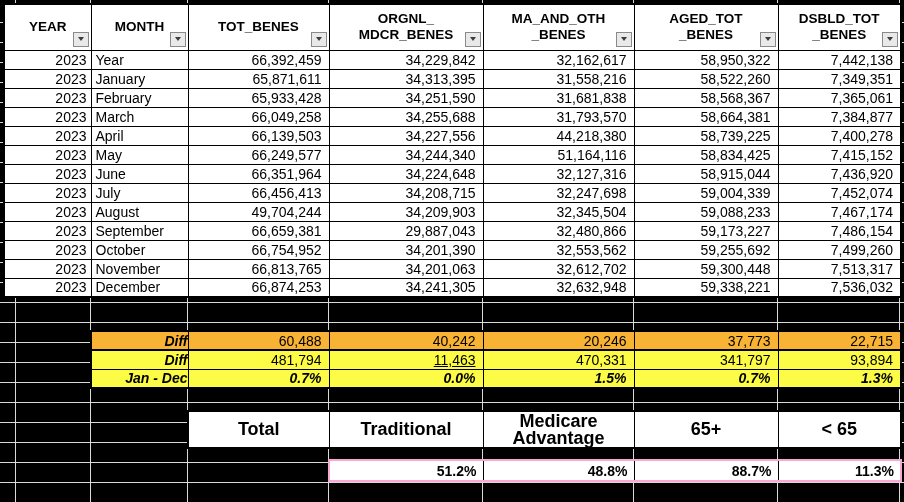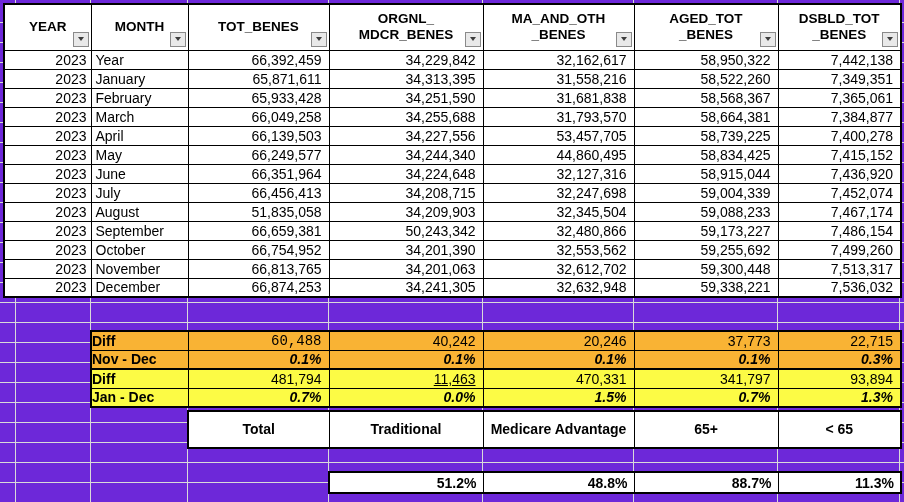--- a/index.html
+++ b/index.html
@@ -1,17 +1,17 @@
 <!DOCTYPE html>
 <html><head>
 <meta charset="utf-8">
 <style>
   html,body{margin:0;padding:0;background:#fff;}
   .sheet{
-    position:relative;width:904px;height:502px;background:#6d28d9;
+    position:relative;width:904px;height:502px;background:#000000;
     font-family:"Liberation Sans",sans-serif;overflow:hidden;
   }
   .gridbg{
     position:absolute;left:0;top:3px;width:904px;height:499px;z-index:0;
     background:repeating-linear-gradient(to bottom,transparent 0 19px,#d9d9d9 19px 20px);
   }
   .vline{position:absolute;top:0;width:1px;height:502px;background:#d9d9d9;z-index:0;}
   table{border-collapse:collapse;table-layout:fixed;position:absolute;z-index:1;background:#fff;}
   td,th{border:1px solid #000;overflow:hidden;white-space:nowrap;box-sizing:border-box;padding:0;}
   #main-table{left:3px;top:3px;width:897px;border:2px solid #000;}
@@ -26,28 +26,28 @@
     background:#e9e9e9;border:1px solid #8a8a8a;
     display:flex;align-items:center;justify-content:center;
   }
   .tri{width:0;height:0;border-left:3px solid transparent;border-right:3px solid transparent;border-top:4px solid #3d3d3d;}
   .num{text-align:right;padding-right:7px;}
   .txt{text-align:left;padding-left:4px;}
   .year{padding-right:4px;}
   #summary-table{left:90px;top:330px;width:810px;border:2px solid #000;}
   #summary-table td{height:19px;font-size:14px;color:#000;}
   #summary-table tr.divider td{border-top:2px solid #000;}
-  .slabel{font-weight:bold;text-align:left;}
+  .slabel{font-weight:bold;text-align:right;font-style:italic;}
   .pct{font-weight:bold;font-style:italic;}
   #labels-table{left:187px;top:410px;width:713px;border:2px solid #000;}
   #labels-table td{
-    height:37px;font-size:14px;font-weight:bold;text-align:center;
+    height:37px;font-size:18px;font-weight:bold;text-align:center;
     vertical-align:middle;white-space:normal;line-height:17px;
   }
-  #share-table{left:328px;top:471px;width:572px;border:2px solid #000000;padding-left:8px;}
+  #share-table{left:328px;top:459px;width:572px;border:2px solid #f9a8d4;padding-left:8px;}
   #share-table td{height:21px;font-size:14px;font-weight:bold;text-align:right;padding-right:6px;vertical-align:middle;}
 </style>
 </head>
 <body>
 
 <div class="sheet">
   <div class="gridbg"></div>
   <div id="vlines">
       <div class="vline" style="left: 15px;"></div>
       <div class="vline" style="left: 90px;"></div>
@@ -154,30 +154,30 @@
           <td class="num">34,255,688</td>
           <td class="num">31,793,570</td>
           <td class="num">58,664,381</td>
           <td class="num">7,384,877</td>
         </tr>
         <tr>
           <td class="num year">2023</td>
           <td class="txt">April</td>
           <td class="num">66,139,503</td>
           <td class="num">34,227,556</td>
-          <td class="num">53,457,705</td>
+          <td class="num">44,218,380</td>
           <td class="num">58,739,225</td>
           <td class="num">7,400,278</td>
         </tr>
         <tr>
           <td class="num year">2023</td>
           <td class="txt">May</td>
           <td class="num">66,249,577</td>
           <td class="num">34,244,340</td>
-          <td class="num">44,860,495</td>
+          <td class="num">51,164,116</td>
           <td class="num">58,834,425</td>
           <td class="num">7,415,152</td>
         </tr>
         <tr>
           <td class="num year">2023</td>
           <td class="txt">June</td>
           <td class="num">66,351,964</td>
           <td class="num">34,224,648</td>
           <td class="num">32,127,316</td>
           <td class="num">58,915,044</td>
@@ -188,31 +188,31 @@
           <td class="txt">July</td>
           <td class="num">66,456,413</td>
           <td class="num">34,208,715</td>
           <td class="num">32,247,698</td>
           <td class="num">59,004,339</td>
           <td class="num">7,452,074</td>
         </tr>
         <tr>
           <td class="num year">2023</td>
           <td class="txt">August</td>
-          <td class="num">51,835,058</td>
+          <td class="num">49,704,244</td>
           <td class="num">34,209,903</td>
           <td class="num">32,345,504</td>
           <td class="num">59,088,233</td>
           <td class="num">7,467,174</td>
         </tr>
         <tr>
           <td class="num year">2023</td>
           <td class="txt">September</td>
           <td class="num">66,659,381</td>
-          <td class="num">50,243,342</td>
+          <td class="num">29,887,043</td>
           <td class="num">32,480,866</td>
           <td class="num">59,173,227</td>
           <td class="num">7,486,154</td>
         </tr>
         <tr>
           <td class="num year">2023</td>
           <td class="txt">October</td>
           <td class="num">66,754,952</td>
           <td class="num">34,201,390</td>
           <td class="num">32,553,562</td>
@@ -245,33 +245,25 @@
         <col style="width: 97px;">
         <col style="width: 141px;">
         <col style="width: 154px;">
         <col style="width: 151px;">
         <col style="width: 144px;">
         <col style="width: 123px;">
       </colgroup>
     <tbody id="summary-tbody">
         <tr>
           <td class="slabel" style="background: rgb(249, 179, 52);">Diff</td>
-          <td class="num" style="background: rgb(249, 179, 52); font-family: Liberation Mono, monospace;">60,488</td>
+          <td class="num" style="background: rgb(249, 179, 52);">60,488</td>
           <td class="num" style="background: rgb(249, 179, 52);">40,242</td>
           <td class="num" style="background: rgb(249, 179, 52); margin-top: 21px;">20,246</td>
           <td class="num" style="background: rgb(249, 179, 52);">37,773</td>
           <td class="num" style="background: rgb(249, 179, 52); margin-left: 48px;">22,715</td>
-        </tr>
-        <tr>
-          <td class="slabel" style="background: rgb(249, 179, 52);">Nov - Dec</td>
-          <td class="num pct" style="background: rgb(249, 179, 52);">0.1%</td>
-          <td class="num pct" style="background: rgb(249, 179, 52);">0.1%</td>
-          <td class="num pct" style="background: rgb(249, 179, 52);">0.1%</td>
-          <td class="num pct" style="background: rgb(249, 179, 52);">0.1%</td>
-          <td class="num pct" style="background: rgb(249, 179, 52);">0.3%</td>
         </tr>
         <tr class="divider">
           <td class="slabel" style="background: rgb(252, 251, 69);">Diff</td>
           <td class="num" style="background: rgb(252, 251, 69);">481,794</td>
           <td class="num" style="background: rgb(252, 251, 69); text-decoration: underline;">11,463</td>
           <td class="num" style="background: rgb(252, 251, 69);">470,331</td>
           <td class="num" style="background: rgb(252, 251, 69);">341,797</td>
           <td class="num" style="background: rgb(252, 251, 69);">93,894</td>
         </tr>
         <tr>

